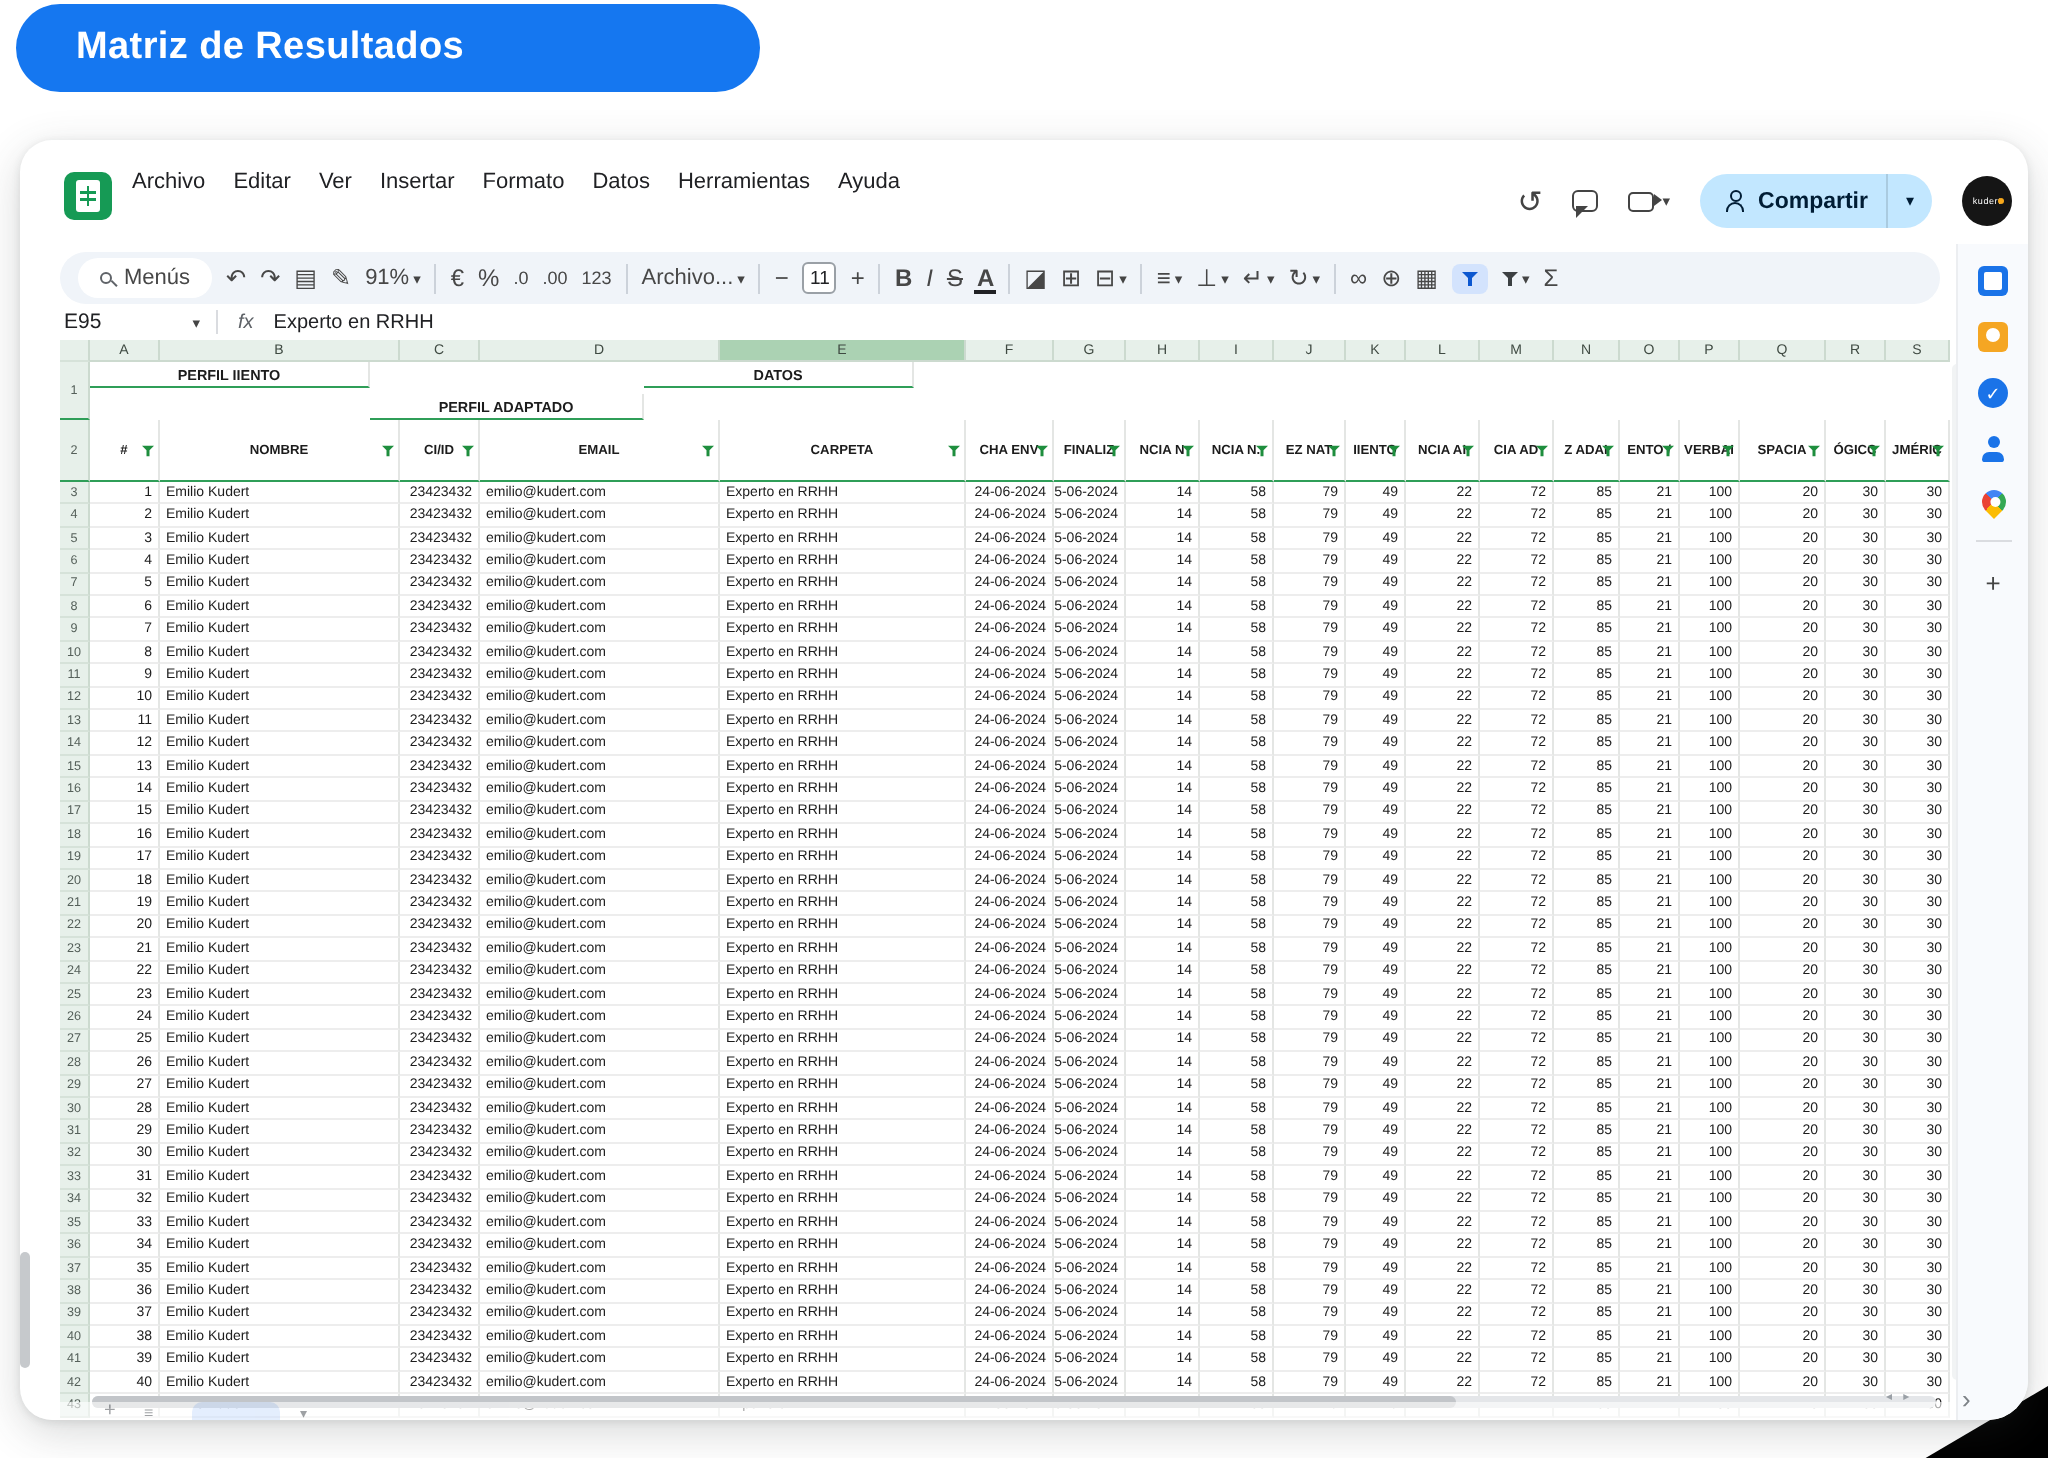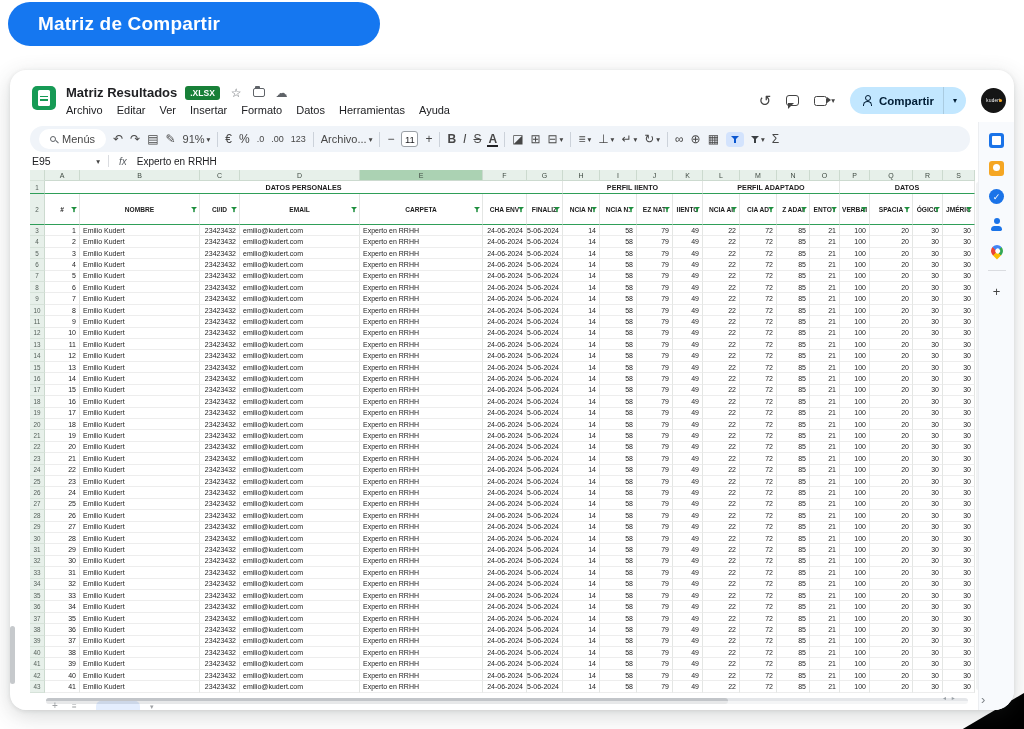--- a/index.html
+++ b/index.html
@@ -124,35 +124,28 @@
   .p-plus { font-size:13px; color:#444; }
 
   
   .wedge { position:absolute; right:0; bottom:0; width:68px; height:36px; background:#000; clip-path:polygon(100% 0, 10% 100%, 100% 100%); z-index:1; }
   .next-chev { position:absolute; left:981px; top:692px; font-size:13px; color:#7d8287; z-index:4; }
 </style>
 </head>
 <body>
 
 <div class="banner">
-  <span class="banner-label">Matriz de Compartir</span>
+  <span class="banner-label">Matriz de Resultados</span>
 </div>
 
 <div class="window">
 
   <div class="titlebar">
     <div class="sheets-logo"></div>
     <div class="title-block">
-      <div class="title-row">
-        <span class="title-text">Matriz Resultados</span>
-        <span class="badge">.XLSX</span>
-        <span class="star">☆</span>
-        <span class="folder-ico"></span>
-        <span class="cloud">☁</span>
-      </div>
       <div class="menus-row" id="menus-row">
           <span class="menu-item">Archivo</span>
           <span class="menu-item">Editar</span>
           <span class="menu-item">Ver</span>
           <span class="menu-item">Insertar</span>
           <span class="menu-item">Formato</span>
           <span class="menu-item">Datos</span>
           <span class="menu-item">Herramientas</span>
           <span class="menu-item">Ayuda</span>
         </div>
@@ -277,23 +270,22 @@
         <div class="cell" style="width: 37px;">M</div>
         <div class="cell" style="width: 33px;">N</div>
         <div class="cell" style="width: 30px;">O</div>
         <div class="cell" style="width: 30px;">P</div>
         <div class="cell" style="width: 43px;">Q</div>
         <div class="cell" style="width: 30px;">R</div>
         <div class="cell" style="width: 32px;">S</div>
       </div>
     <div class="g-row groups-row" id="groups-row">
         <div class="gut">1</div>
-        <div class="cell" style="width: 518px;">DATOS PERSONALES</div>
         <div class="cell" style="width: 140px;">PERFIL IIENTO</div>
-        <div class="cell" style="width: 137px;">PERFIL ADAPTADO</div>
+        <div class="cell" style="width: 137px; margin-top: 16px;">PERFIL ADAPTADO</div>
         <div class="cell" style="width: 135px;">DATOS</div>
       </div>
     <div class="g-row header-row" id="header-row">
         <div class="gut">2</div>
         <div class="cell" style="width: 35px;">
           <span>#</span>
           <span class="funnel hfun"></span>
         </div>
         <div class="cell" style="width: 120px;">
           <span>NOMBRE</span>

